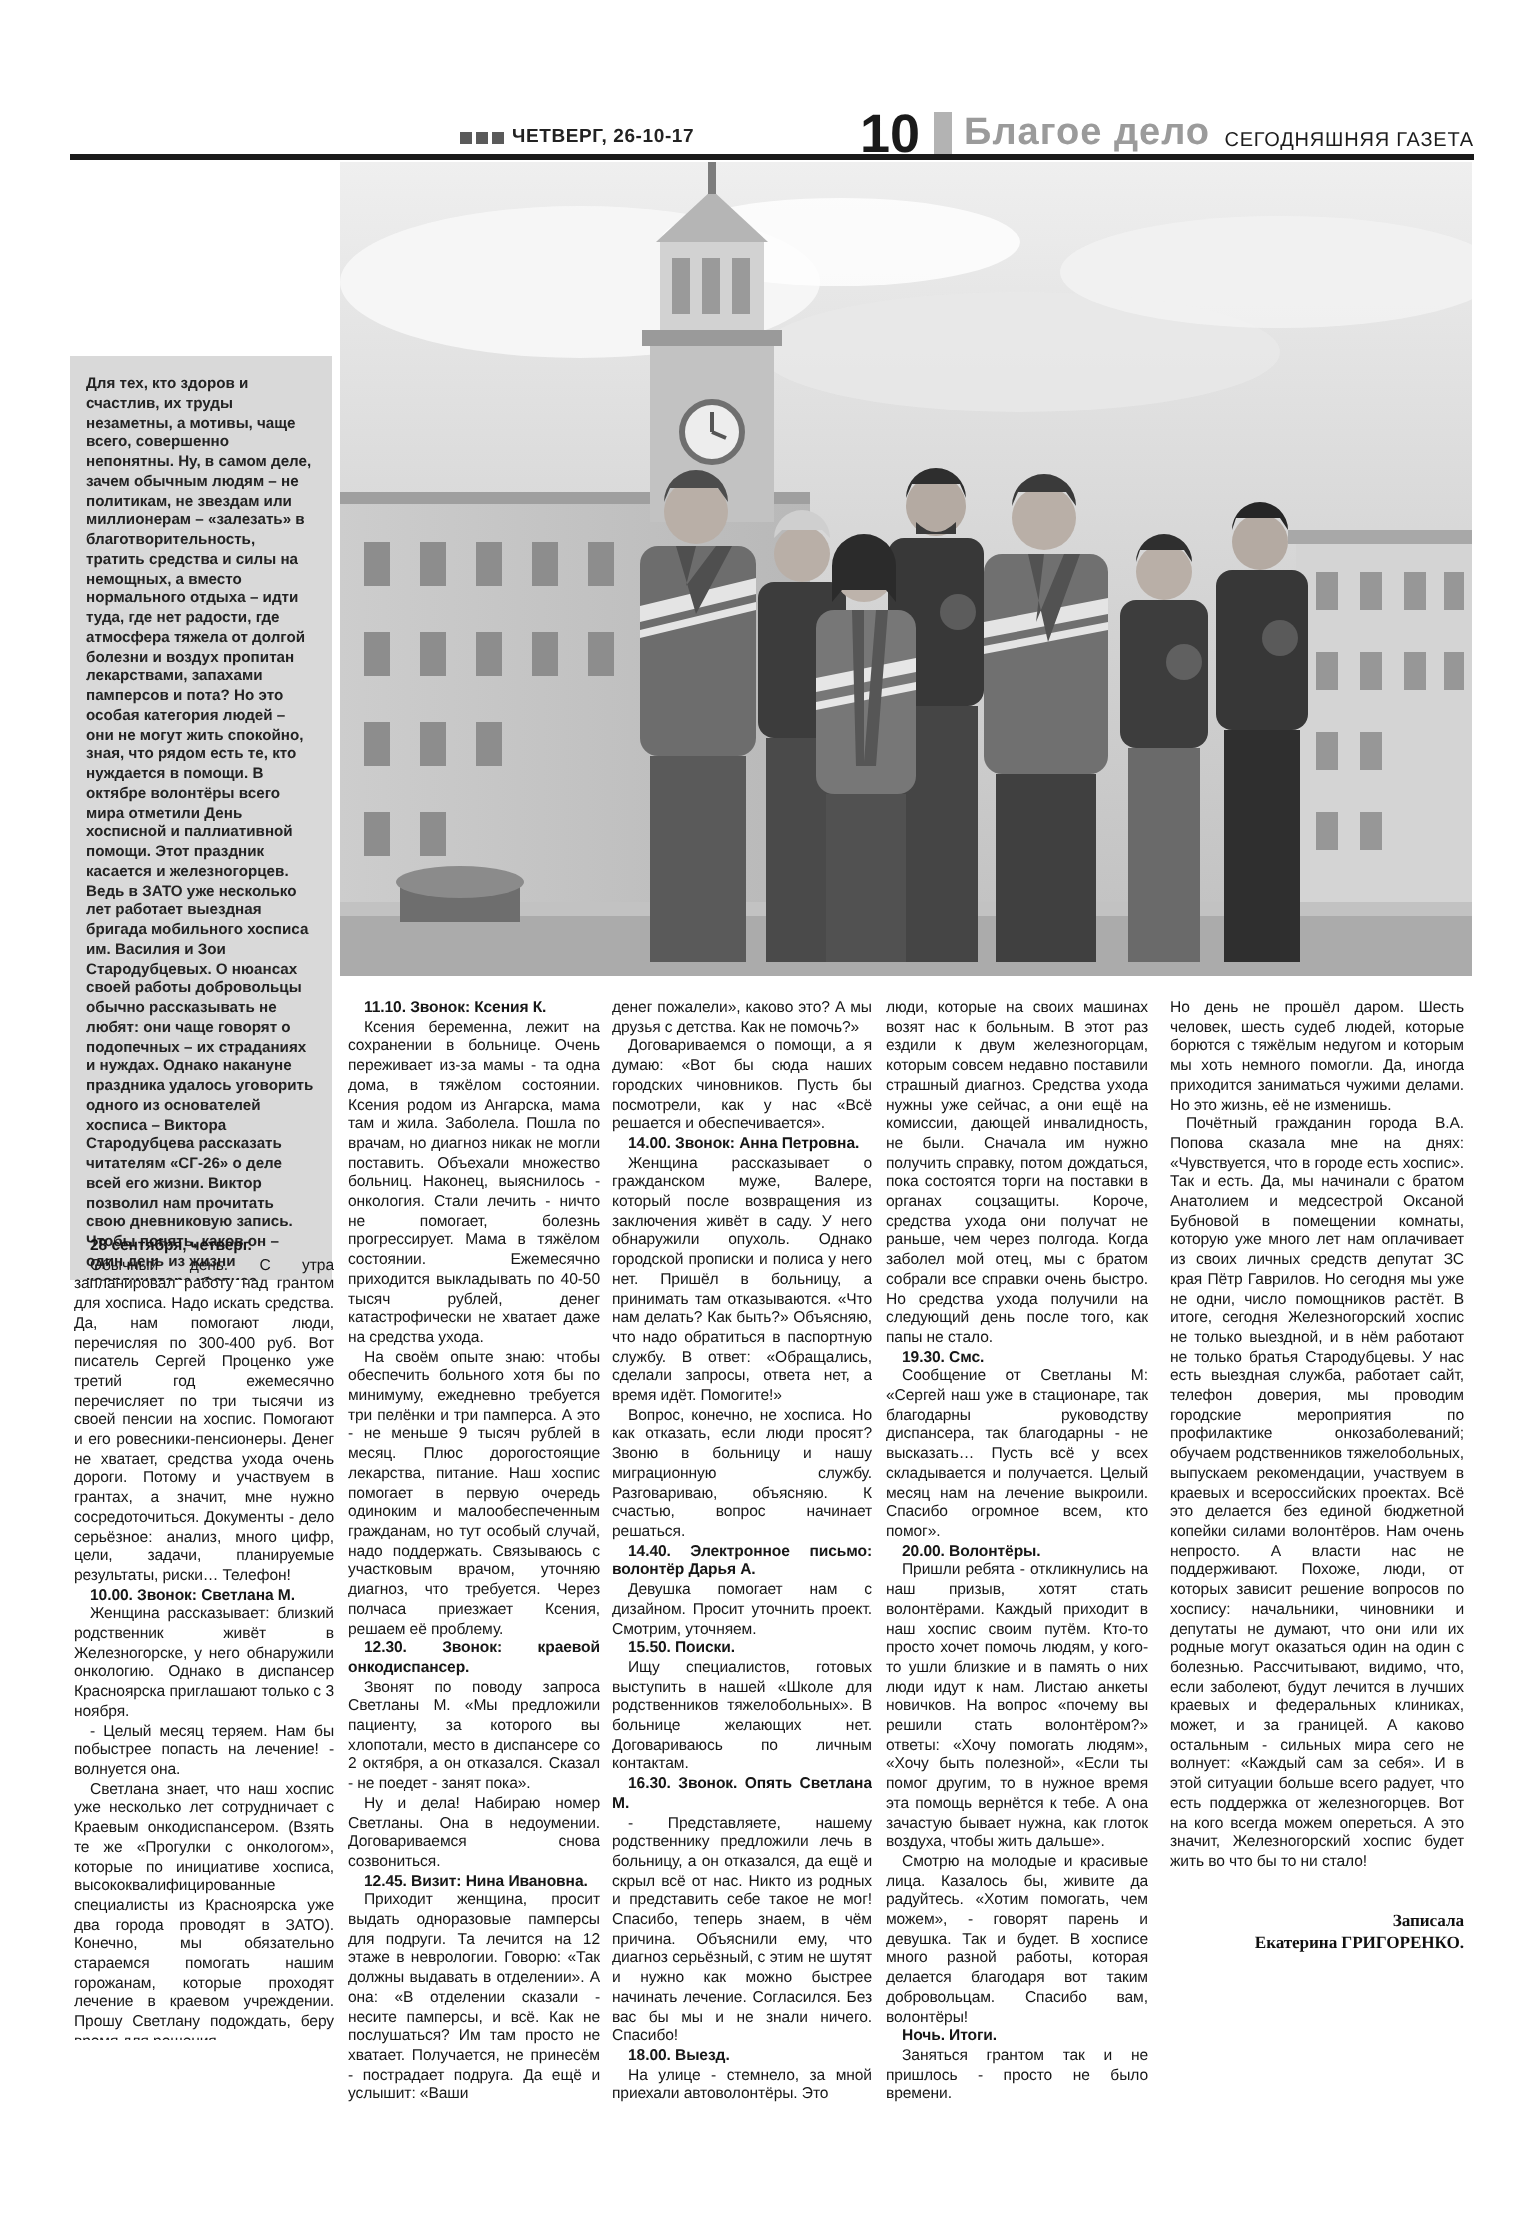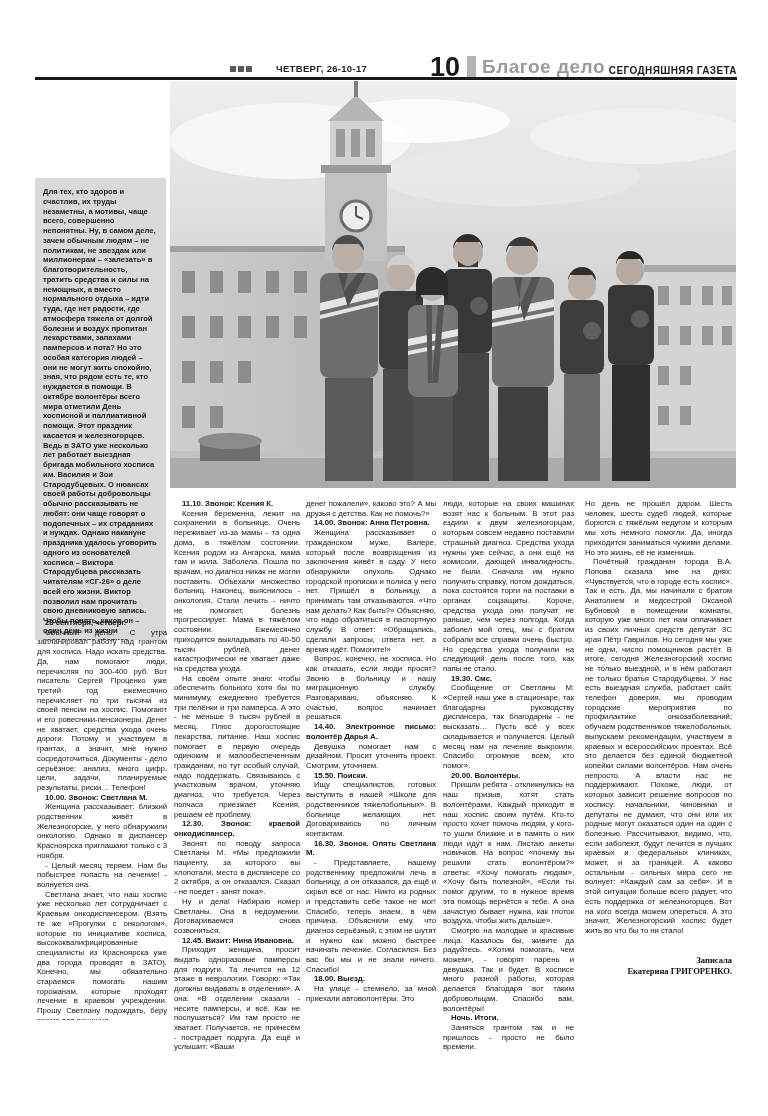--- a/index.html
+++ b/index.html
@@ -4,29 +4,29 @@
 <style>
   * { margin:0; padding:0; box-sizing:border-box; }
   html,body { background:#888; }
   .page {
     position:relative; width:768px; height:1116px; margin:0 auto;
     background:#ffffff; overflow:hidden;
     font-family:"Liberation Sans","DejaVu Sans",sans-serif; color:#111;
   }
   
   .masthead { position:absolute; left:35px; top:54px; width:702px; height:26px; }
-  .mh-left { position:absolute; left:195px; top:9px; display:flex; align-items:center; gap:20px; }
+  .mh-left { position:absolute; left:195px; top:9px; display:flex; align-items:center; gap:0; }
   .sqs { display:flex; gap:2px; margin-right:4px; }
   .sq { width:6px; height:6px; background:#5a5a5a; display:inline-block; }
   .mh-date { font-size:9.5px; font-weight:bold; letter-spacing:.3px; color:#222; }
   .mh-center { position:absolute; left:395px; top:0; display:flex; align-items:flex-end; }
   .mh-pagenum { font-size:27px; font-weight:bold; color:#1a1a1a; line-height:26px; }
   .mh-divider { width:9px; height:24px; background:#b3b3b3; margin:1px 6px 0 7px; }
   .mh-section { font-size:19px; font-weight:bold; color:#9b9b9b; letter-spacing:.5px; line-height:26px; }
-  .mh-right { position:absolute; right:0; top:11px; font-size:10px; font-weight:bold; letter-spacing:.4px; color:#1c1c1c; }
+  .mh-right { position:absolute; right:0; top:11px; font-size:10px; font-weight:normal; letter-spacing:.4px; color:#1c1c1c; }
   .mh-rule { position:absolute; left:35px; top:77px; width:702px; height:3px; background:#1a1a1a; }
   
   .photo { position:absolute; left:170px; top:81px; width:566px; height:407px; }
   .photo svg { display:block; width:100%; height:100%; }
   
   .headline { position:absolute; left:26px; top:84px; width:716px; height:84px; }
   .headline svg { display:block; width:100%; height:100%; overflow:visible; }
   
   .lede {
     position:absolute; left:35px; top:178px; width:131px; height:462px;
@@ -240,20 +240,21 @@
       <p class="p">Ксения беременна, лежит на сохранении в больнице. Очень переживает из-за мамы - та одна дома, в тяжёлом состоянии. Ксения родом из Ангарска, мама там и жила. Заболела. Пошла по врачам, но диагноз никак не могли поставить. Объехали множество больниц. Наконец, выяснилось - онкология. Стали лечить - ничто не помогает, болезнь прогрессирует. Мама в тяжёлом состоянии. Ежемесячно приходится выкладывать по 40-50 тысяч рублей, денег катастрофически не хватает даже на средства ухода.</p>
       <p class="p">На своём опыте знаю: чтобы обеспечить больного хотя бы по минимуму, ежедневно требуется три пелёнки и три памперса. А это - не меньше 9 тысяч рублей в месяц. Плюс дорогостоящие лекарства, питание. Наш хоспис помогает в первую очередь одиноким и малообеспеченным гражданам, но тут особый случай, надо поддержать. Связываюсь с участковым врачом, уточняю диагноз, что требуется. Через полчаса приезжает Ксения, решаем её проблему.</p>
       <p class="h">12.30. Звонок: краевой онкодиспансер.</p>
       <p class="p">Звонят по поводу запроса Светланы М. «Мы предложили пациенту, за которого вы хлопотали, место в диспансере со 2 октября, а он отказался. Сказал - не поедет - занят пока».</p>
       <p class="p">Ну и дела! Набираю номер Светланы. Она в недоумении. Договариваемся снова созвониться.</p>
       <p class="h">12.45. Визит: Нина Ивановна.</p>
       <p class="p">Приходит женщина, просит выдать одноразовые памперсы для подруги. Та лечится на 12 этаже в неврологии. Говорю: «Так должны выдавать в отделении». А она: «В отделении сказали - несите памперсы, и всё. Как не послушаться? Им там просто не хватает. Получается, не принесём - пострадает подруга. Да ещё и услышит: «Ваши</p>
     </div>
   <div class="col c3">
       <p class="pc">денег пожалели», каково это? А мы друзья с детства. Как не помочь?»</p>
+      <p class="p">Договариваемся о помощи, а я думаю: «Вот бы сюда наших городских чиновников. Пусть бы посмотрели, как у нас «Всё решается и обеспечивается».</p>
       <p class="h">14.00. Звонок: Анна Петровна.</p>
       <p class="p">Женщина рассказывает о гражданском муже, Валере, который после возвращения из заключения живёт в саду. У него обнаружили опухоль. Однако городской прописки и полиса у него нет. Пришёл в больницу, а принимать там отказываются. «Что нам делать? Как быть?» Объясняю, что надо обратиться в паспортную службу. В ответ: «Обращались, сделали запросы, ответа нет, а время идёт. Помогите!»</p>
       <p class="p">Вопрос, конечно, не хосписа. Но как отказать, если люди просят? Звоню в больницу и нашу миграционную службу. Разговариваю, объясняю. К счастью, вопрос начинает решаться.</p>
       <p class="h">14.40. Электронное письмо: волонтёр Дарья А.</p>
       <p class="p">Девушка помогает нам с дизайном. Просит уточнить проект. Смотрим, уточняем.</p>
       <p class="h">15.50. Поиски.</p>
       <p class="p">Ищу специалистов, готовых выступить в нашей «Школе для родственников тяжелобольных». В больнице желающих нет. Договариваюсь по личным контактам.</p>
       <p class="h">16.30. Звонок. Опять Светлана М.</p>
       <p class="p">- Представляете, нашему родственнику предложили лечь в больницу, а он отказался, да ещё и скрыл всё от нас. Никто из родных и представить себе такое не мог! Спасибо, теперь знаем, в чём причина. Объяснили ему, что диагноз серьёзный, с этим не шутят и нужно как можно быстрее начинать лечение. Согласился. Без вас бы мы и не знали ничего. Спасибо!</p>
       <p class="h">18.00. Выезд.</p>

